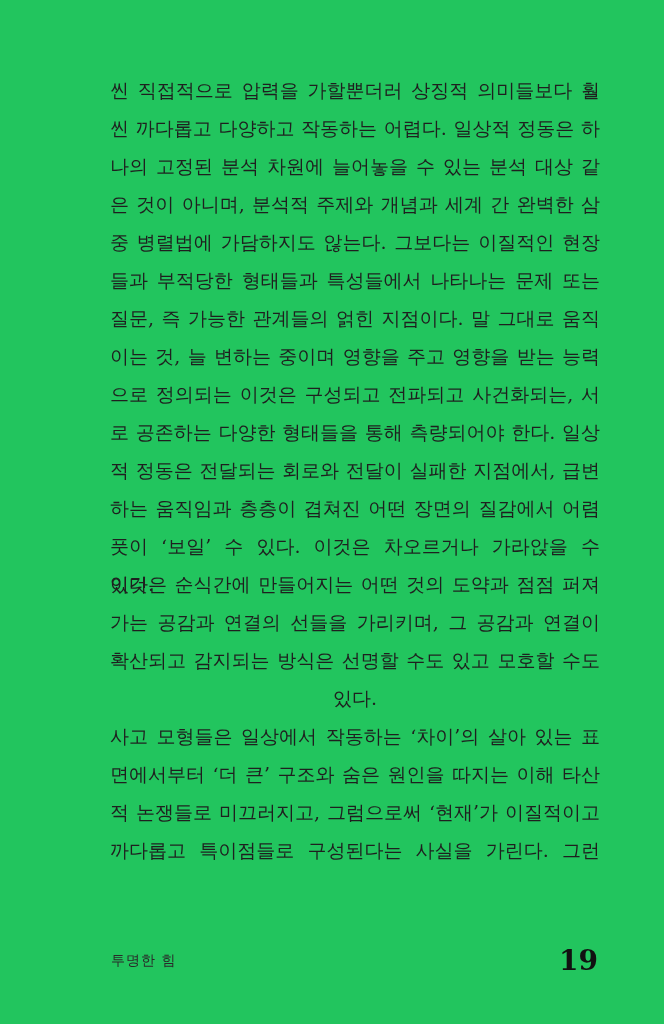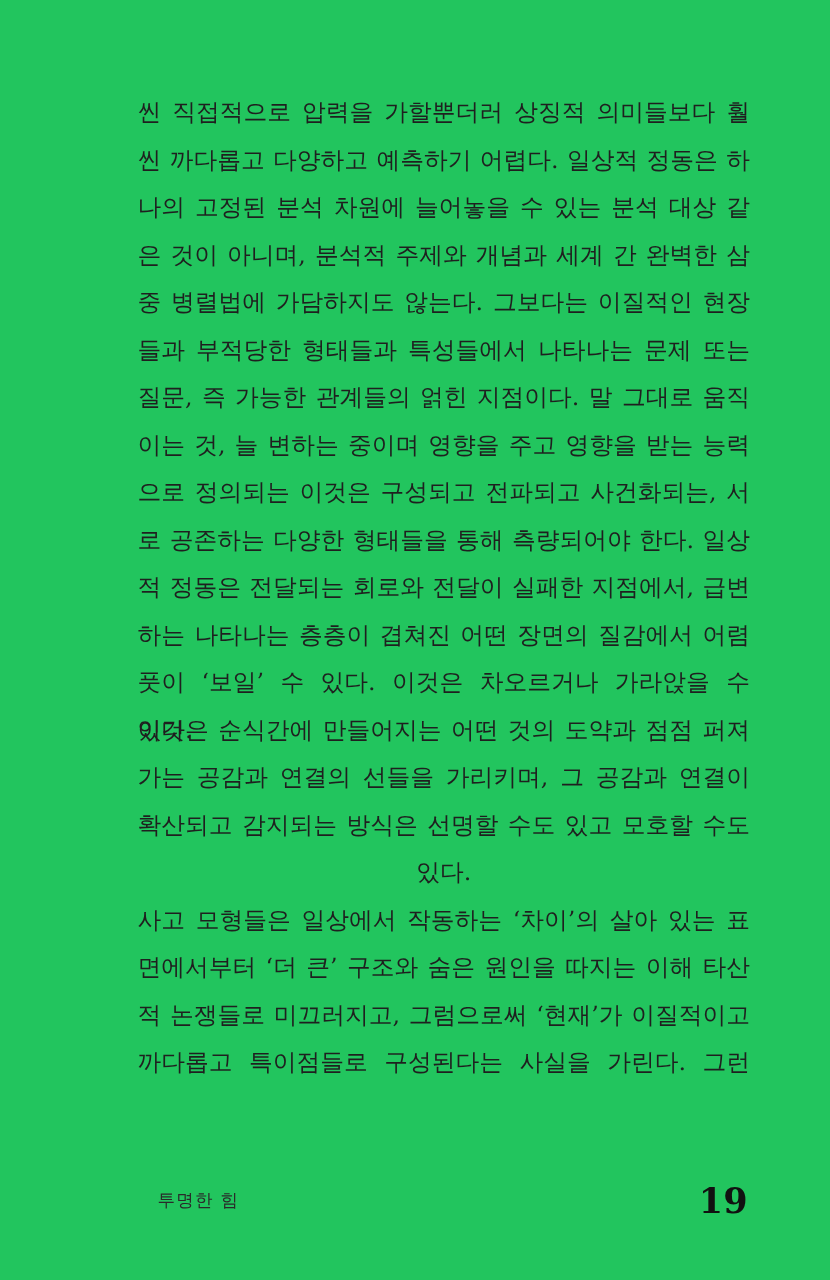--- a/index.html
+++ b/index.html
@@ -36,52 +36,52 @@
   }
   .footer {
     position: absolute;
     left: 110px;
     top: 940px;
     width: 490px;
     height: 44px;
   }
   .running-title {
     position: absolute;
-    left: 16px;
+    left: 1px;
     top: 12px;
     font-size: 14px;
     letter-spacing: 1px;
     color: #2a2a2a;
   }
   .page-number {
     position: absolute;
     right: 2px;
     top: 4px;
     font-size: 28px;
     font-weight: 700;
     color: #111111;
   }
 </style>
 </head>
 <body>
 
 <div class="page">
   <div class="text-block" id="text-block">
       <div class="line fill">씬 직접적으로 압력을 가할뿐더러 상징적 의미들보다 훨</div>
-      <div class="line fill">씬 까다롭고 다양하고 예측하기 어렵다. 일상적 정동은 하</div>
+      <div class="line fill">씬 까다롭고 다양하고 작동하는 어렵다. 일상적 정동은 하</div>
       <div class="line fill">나의 고정된 분석 차원에 늘어놓을 수 있는 분석 대상 같</div>
       <div class="line fill">은 것이 아니며, 분석적 주제와 개념과 세계 간 완벽한 삼</div>
       <div class="line fill">중 병렬법에 가담하지도 않는다. 그보다는 이질적인 현장</div>
       <div class="line fill">들과 부적당한 형태들과 특성들에서 나타나는 문제 또는</div>
       <div class="line fill">질문, 즉 가능한 관계들의 얽힌 지점이다. 말 그대로 움직</div>
       <div class="line fill">이는 것, 늘 변하는 중이며 영향을 주고 영향을 받는 능력</div>
       <div class="line fill">으로 정의되는 이것은 구성되고 전파되고 사건화되는, 서</div>
       <div class="line fill">로 공존하는 다양한 형태들을 통해 측량되어야 한다. 일상</div>
       <div class="line fill">적 정동은 전달되는 회로와 전달이 실패한 지점에서, 급변</div>
-      <div class="line fill">하는 나타나는 층층이 겹쳐진 어떤 장면의 질감에서 어렴</div>
+      <div class="line fill">하는 움직임과 층층이 겹쳐진 어떤 장면의 질감에서 어렴</div>
       <div class="line fill">풋이 ‘보일’ 수 있다. 이것은 차오르거나 가라앉을 수 있다.</div>
       <div class="line fill">이것은 순식간에 만들어지는 어떤 것의 도약과 점점 퍼져</div>
       <div class="line fill">가는 공감과 연결의 선들을 가리키며, 그 공감과 연결이</div>
       <div class="line fill">확산되고 감지되는 방식은 선명할 수도 있고 모호할 수도</div>
       <div class="line">있다.</div>
       <div class="line fill">사고 모형들은 일상에서 작동하는 ‘차이’의 살아 있는 표</div>
       <div class="line fill">면에서부터 ‘더 큰’ 구조와 숨은 원인을 따지는 이해 타산</div>
       <div class="line fill">적 논쟁들로 미끄러지고, 그럼으로써 ‘현재’가 이질적이고</div>
       <div class="line fill">까다롭고 특이점들로 구성된다는 사실을 가린다. 그런</div>
     </div>

